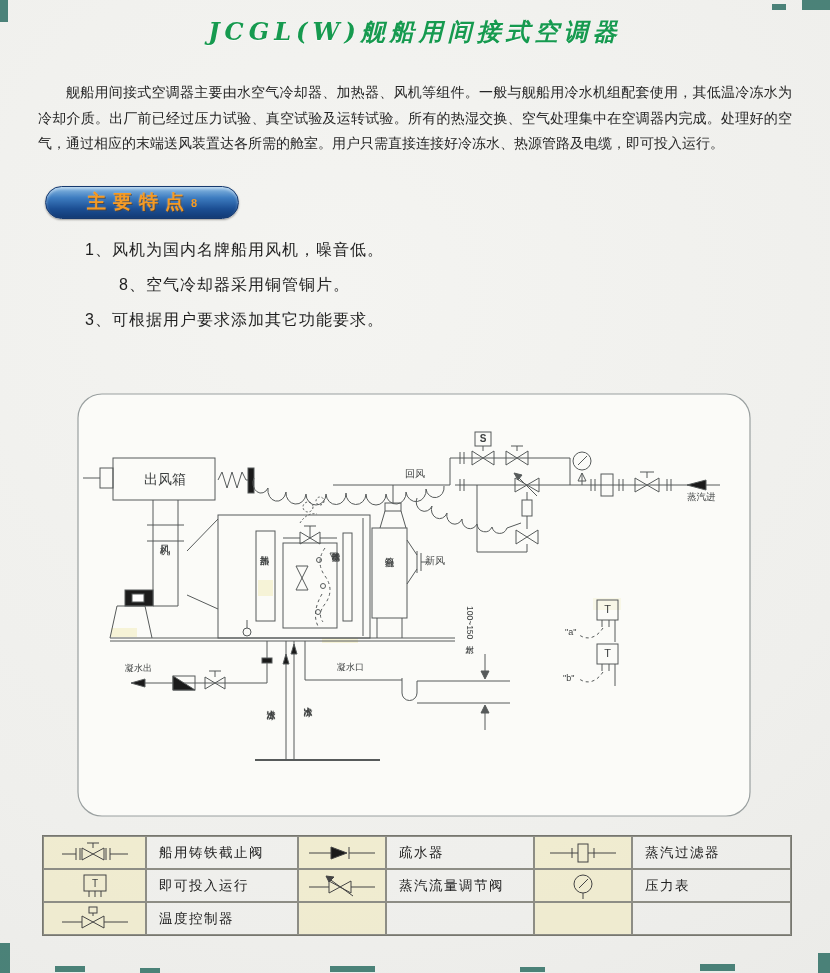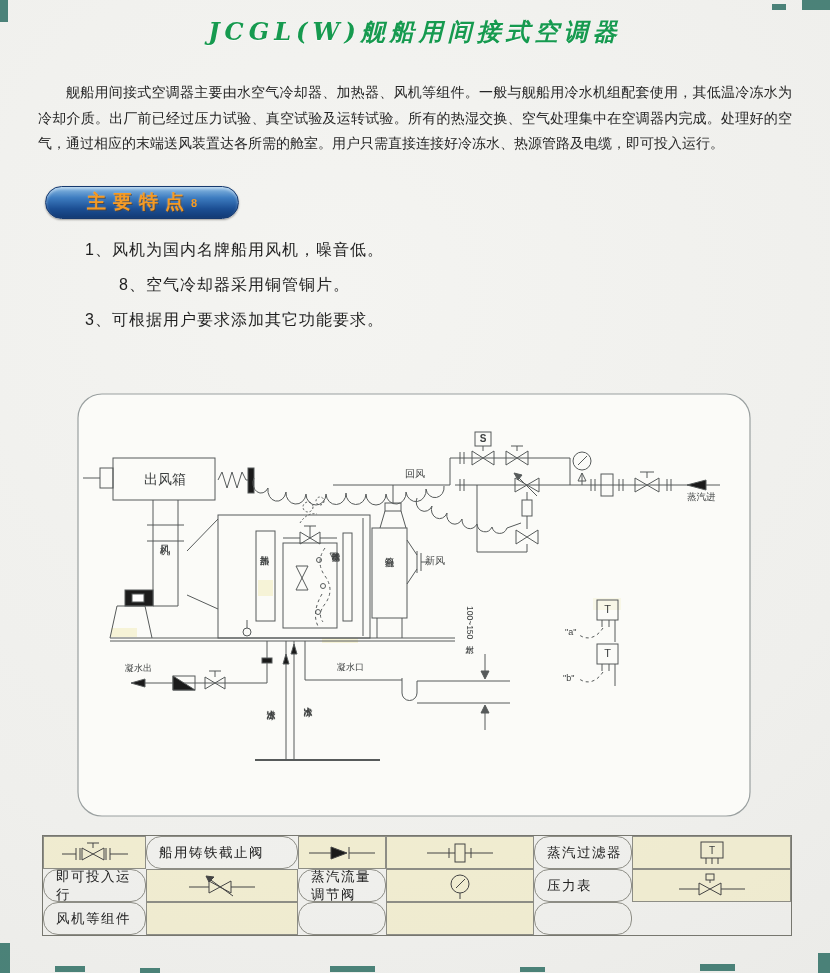--- a/index.html
+++ b/index.html
@@ -36,21 +36,21 @@
   .diagram svg{position:absolute;left:0;top:0;}
   .dlabel{position:absolute;color:#3c3f3f;white-space:nowrap;line-height:1.1;}
   .vert{writing-mode:vertical-rl;text-orientation:upright;}
   .vert2{writing-mode:vertical-lr;text-orientation:mixed;}
   
   .legend{position:absolute;top:835px;left:42px;width:748px;
           display:grid;grid-template-columns:103px 152px 88px 148px 98px 159px;
           grid-auto-rows:33px;border:1px solid #77776f;}
   .lcell{border:1px solid #8d8d85;display:flex;align-items:center;overflow:hidden;}
   .lsym{justify-content:center;background:rgba(240,233,186,.55);}
-  .llab{padding-left:12px;font-size:13.5px;color:#222;letter-spacing:1.5px;border-radius:15px;}
+  .llab{padding-left:12px;font-size:13.5px;color:#222;letter-spacing:1.5px;}
   .ln{stroke:#565a5a;stroke-width:1;fill:none;}
   .lk{stroke:#444;stroke-width:1;fill:none;}
 </style>
 </head>
 <body>
 
 <div class="page">
 
   <div class="mark" style="left:0;top:0;width:8px;height:22px"></div>
   <div class="mark" style="left:802px;top:0;width:28px;height:10px"></div>
@@ -304,20 +304,21 @@
     <div class="lcell lsym">
       <svg width="70" height="28" viewBox="0 0 70 28">
           <g class="lk">
         <line x1="2" y1="14" x2="24" y2="14"></line>
             <polygon points="24,8 40,14 24,20" fill="#1a1a1a"></polygon>
         <line x1="42" y1="8" x2="42" y2="20"></line>
             <line x1="42" y1="14" x2="68" y2="14"></line>
       </g>
         </svg>
     </div>
+    <div class="lcell llab">疏水器</div>
     <div class="lcell lsym">
       <svg width="70" height="28" viewBox="0 0 70 28">
           <g class="lk">
         <line x1="2" y1="14" x2="30" y2="14"></line>
             <line x1="24" y1="9" x2="24" y2="19"></line>
         <rect x="30" y="5" width="10" height="18"></rect>
         <line x1="46" y1="9" x2="46" y2="19"></line>
             <line x1="40" y1="14" x2="68" y2="14"></line>
       </g>
         </svg>
@@ -363,20 +364,20 @@
       <svg width="70" height="28" viewBox="0 0 70 28">
           <g class="lk">
         <line x1="2" y1="17" x2="22" y2="17"></line>
             <path d="M22,11 L44,23 L44,11 L22,23 Z"></path>
         <line x1="33" y1="11" x2="33" y2="8"></line>
             <rect x="29" y="2" width="8" height="6"></rect>
         <line x1="44" y1="17" x2="68" y2="17"></line>
       </g>
         </svg>
     </div>
-    <div class="lcell llab">风机等组件</div>
+    <div class="lcell llab">温度控制器</div>
     <div class="lcell lsym"></div>
     <div class="lcell llab"></div>
     <div class="lcell lsym"></div>
     <div class="lcell llab"></div>
   </div>
 
 </div>
 
 </body></html>

